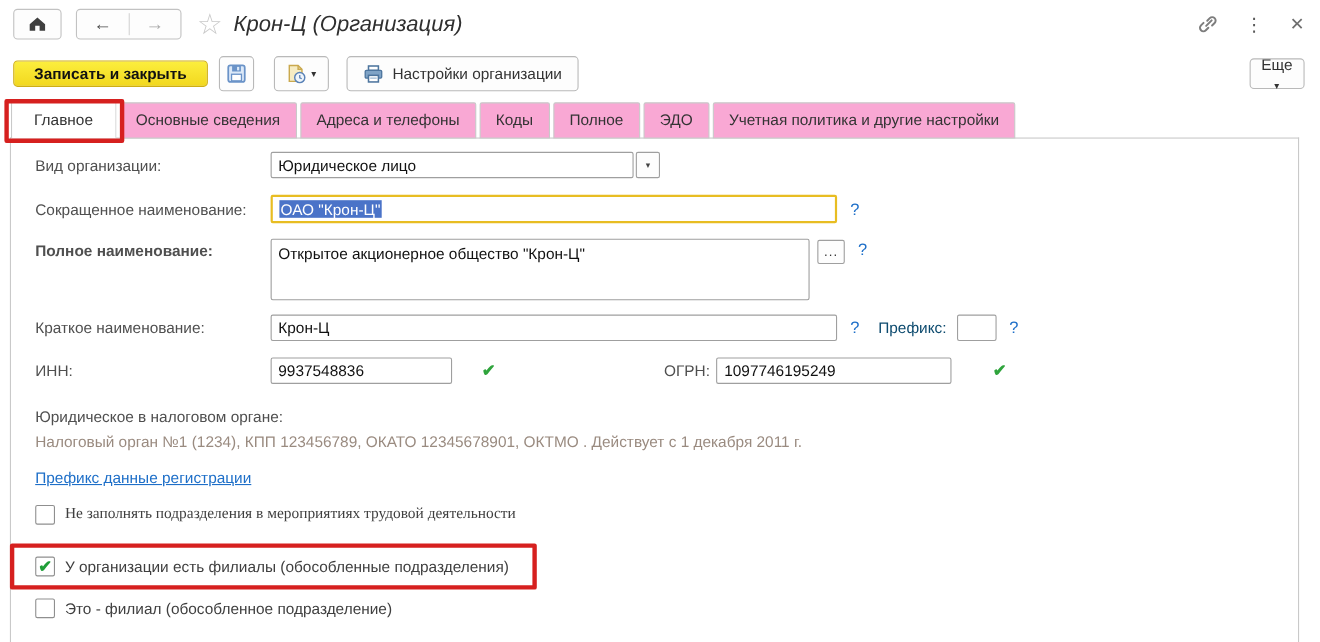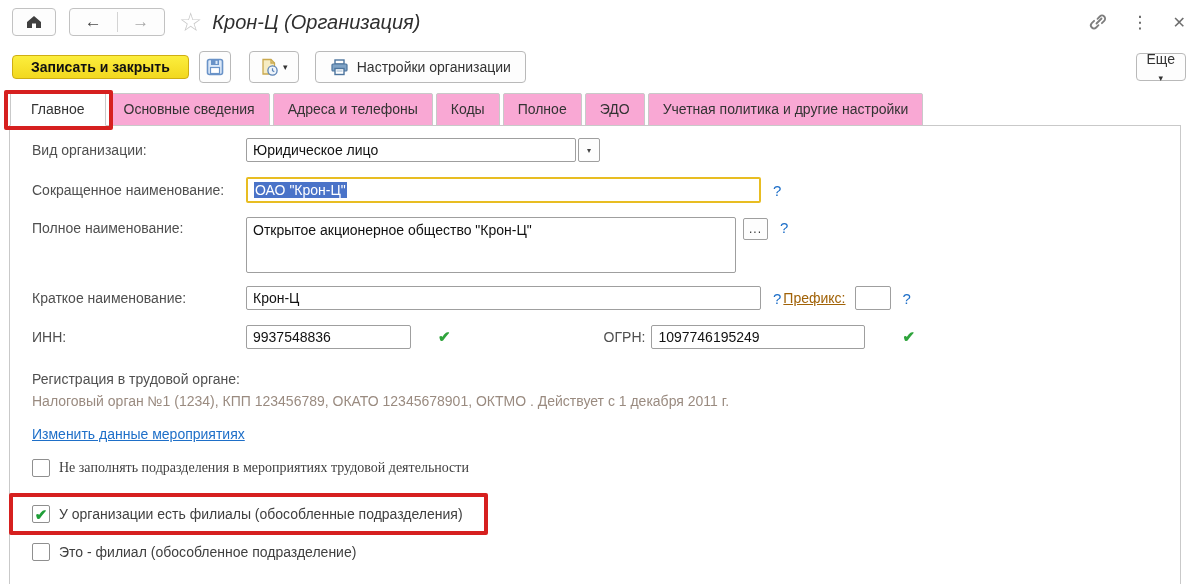--- a/index.html
+++ b/index.html
@@ -59,21 +59,21 @@
   .w515 { width:515px; }
   .focused { border:2px solid #e8bd22; height:26px; }
   .selection { background:#4a73c8; color:#fff; padding:0 1px; }
   .help { color:#1e6fc8; margin-left:12px; font-size:15px; }
   .textarea { width:490px; height:56px; border:1px solid #9f9f9f; border-radius:2px; padding:2px 6px;
               color:#111; line-height:20px; }
   .ellipsis-btn { width:25px; height:22px; margin-left:7px; align-self:flex-start; margin-top:1px;
                   border:1px solid #9f9f9f; border-radius:2px; background:#fdfdfd; display:flex;
                   align-items:center; justify-content:center; font-size:12px; letter-spacing:1px;
                   color:#333; cursor:pointer; }
-  .prefix-label { margin-left:2px; color:#a16207;text-decoration:underline; }
+  .prefix-label { margin-left:17px; color:#0c4a6e; }
   .prefix-input { width:36px; margin-left:9px; }
   .w165 { width:165px; }
   .w214 { width:214px; }
   .vcheck { color:#2fa43c; font-weight:bold; font-size:15px; }
   .reg-title { color:#4f4f4f; }
   .reg-info { color:#9a8b80; max-width:748px; line-height:21px; margin-top:4px; }
   .change-link { color:#1e6fc8; text-decoration:underline; display:inline-block; cursor:pointer; }
   .cbrow { display:inline-flex; align-items:center; position:relative; }
   .cbox { width:18px; height:18px; border:1px solid #8f8f8f; border-radius:2px; background:#fff; flex:none;
           display:flex; align-items:center; justify-content:center; cursor:pointer; }
@@ -180,21 +180,21 @@
 
     <div class="frow" style="margin-bottom:14px;">
       <span class="flabel">Сокращенное наименование:</span>
       <div class="tinput w515 focused">
         <span class="selection">ОАО "Крон-Ц"</span>
       </div>
       <span class="help">?</span>
     </div>
 
     <div class="frow" style="margin-bottom:13px; align-items:flex-start;">
-      <span class="flabel" style="margin-top:3px;">Полное наименование:</span>
+      <span class="flabel" style="margin-top:3px;font-weight:bold;">Полное наименование:</span>
       <div class="textarea">
         <span>Открытое акционерное общество "Крон-Ц"</span>
       </div>
       <div class="ellipsis-btn">...</div>
       <span class="help" style="margin-top:2px;">?</span>
     </div>
 
     <div class="frow" style="margin-bottom:15px;">
       <span class="flabel">Краткое наименование:</span>
       <div class="tinput w515">
@@ -215,26 +215,26 @@
       </div>
       <span class="vcheck" style="margin-left:27px;">✔</span>
       <span style="margin-left:153px; color:#4f4f4f;">ОГРН:</span>
       <div class="tinput w214" style="margin-left:6px;">
         <span>1097746195249</span>
       </div>
       <span class="vcheck" style="margin-left:37px;">✔</span>
     </div>
 
     <div>
-      <div class="reg-title">Регистрация в трудовой органе:</div>
+      <div class="reg-title">Юридическое в налоговом органе:</div>
       <div class="reg-info">Налоговый орган №1 (1234), КПП 123456789, ОКАТО 12345678901, ОКТМО . Действует с 1 декабря 2011 г.</div>
     </div>
 
     <div style="margin-top:14px;">
-      <span class="change-link">Изменить данные мероприятиях</span>
+      <span class="change-link">Префикс данные регистрации</span>
     </div>
 
     <div style="margin-top:17px;font-family:Liberation Serif, serif;">
       <span class="cbrow">
         <span class="cbox"></span>
         <span class="cblabel">Не заполнять подразделения в мероприятиях трудовой деятельности</span>
       </span>
     </div>
 
     <div style="margin-top:24px;">

